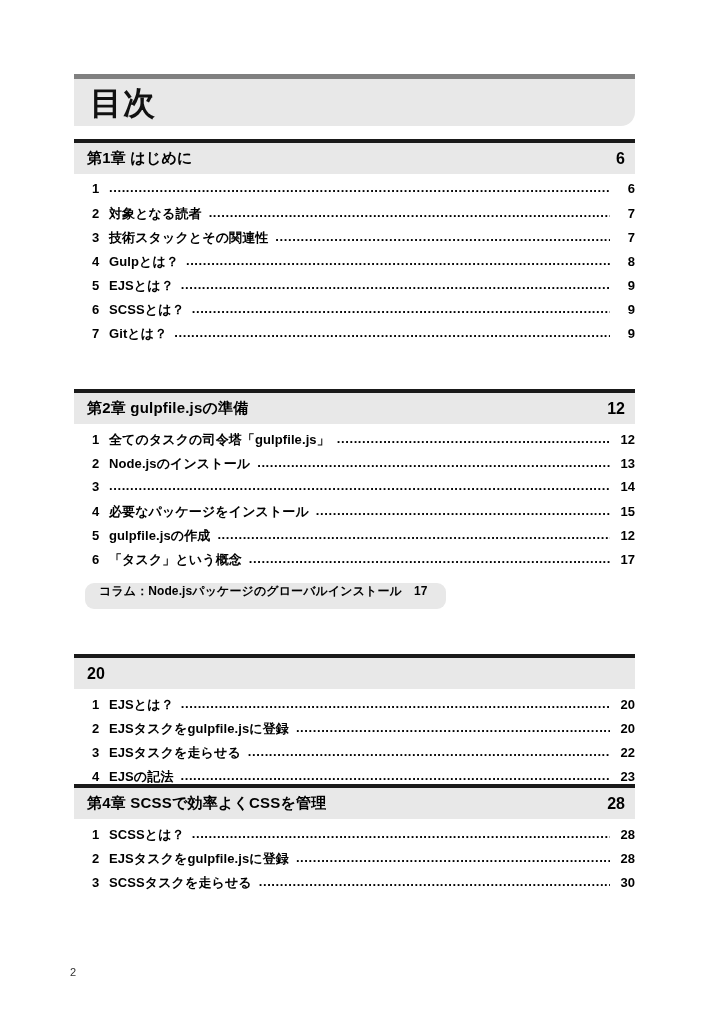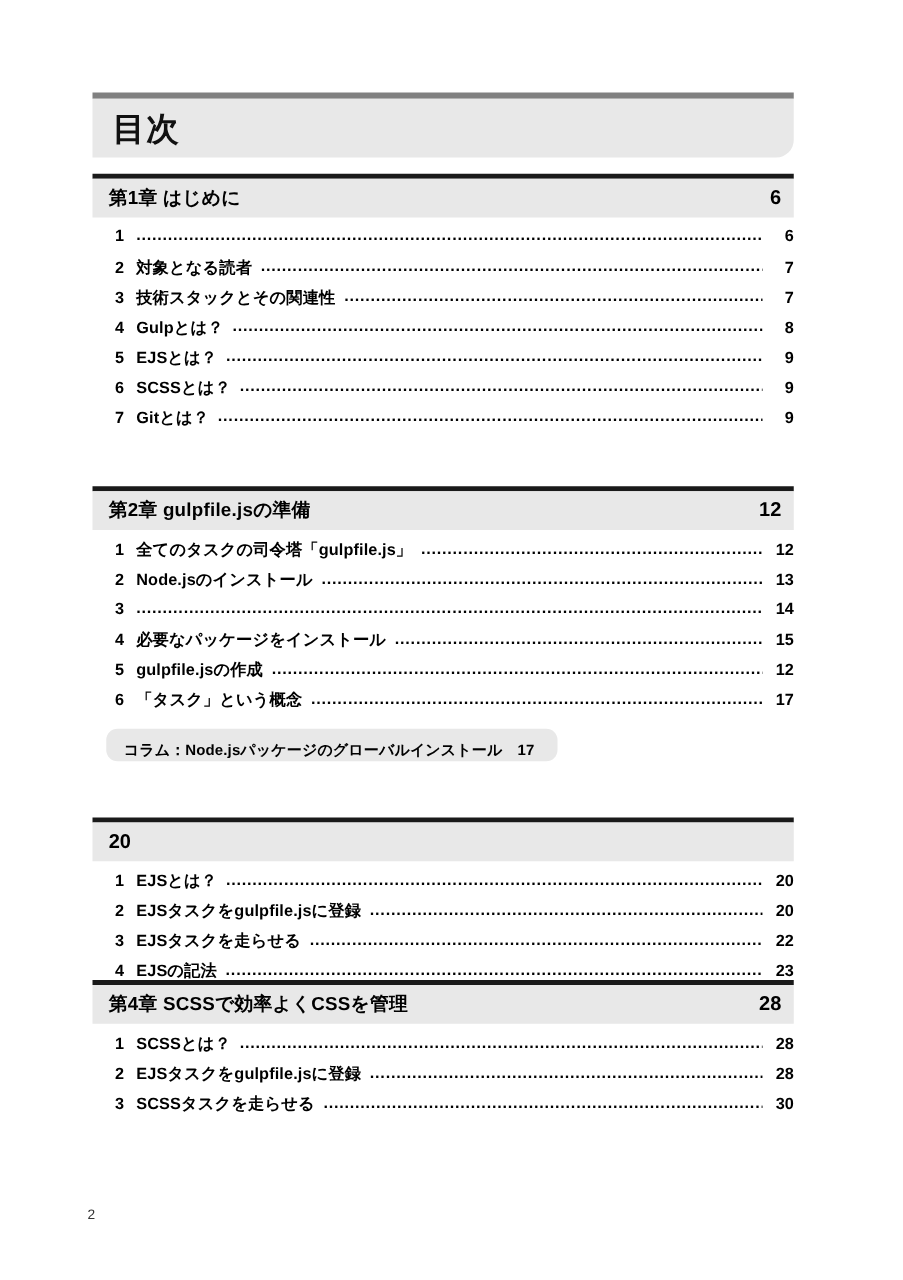--- a/index.html
+++ b/index.html
@@ -38,21 +38,21 @@
     width: 100%;
   }
   .toc-title-band {
     background: #e8e8e8;
     height: 47px;
     border-bottom-right-radius: 14px;
     display: flex;
     align-items: center;
   }
   .toc-title-text {
-    font-size: 26px;
+    font-size: 32px;
     font-weight: bold;
     letter-spacing: 1px;
     padding-left: 16px;
     line-height: 1;
     color: #111111;
   }
 
   
   .chapter {
     position: absolute;
@@ -129,21 +129,21 @@
     font-size: 13px;
     font-weight: bold;
     padding-left: 1px;
   }
 
   
   .column-box {
     margin-top: 8px;
     margin-left: 11px;
     display: inline-flex;
-    align-items: flex-end;
+    align-items: flex-start;
     background: #e8e8e8;
     border-radius: 9px;
     height: 26px;
     padding: 0 18px 0 14px;
     box-sizing: border-box;
   }
   .column-text {
     font-size: 12px;
     font-weight: bold;
     white-space: nowrap;

